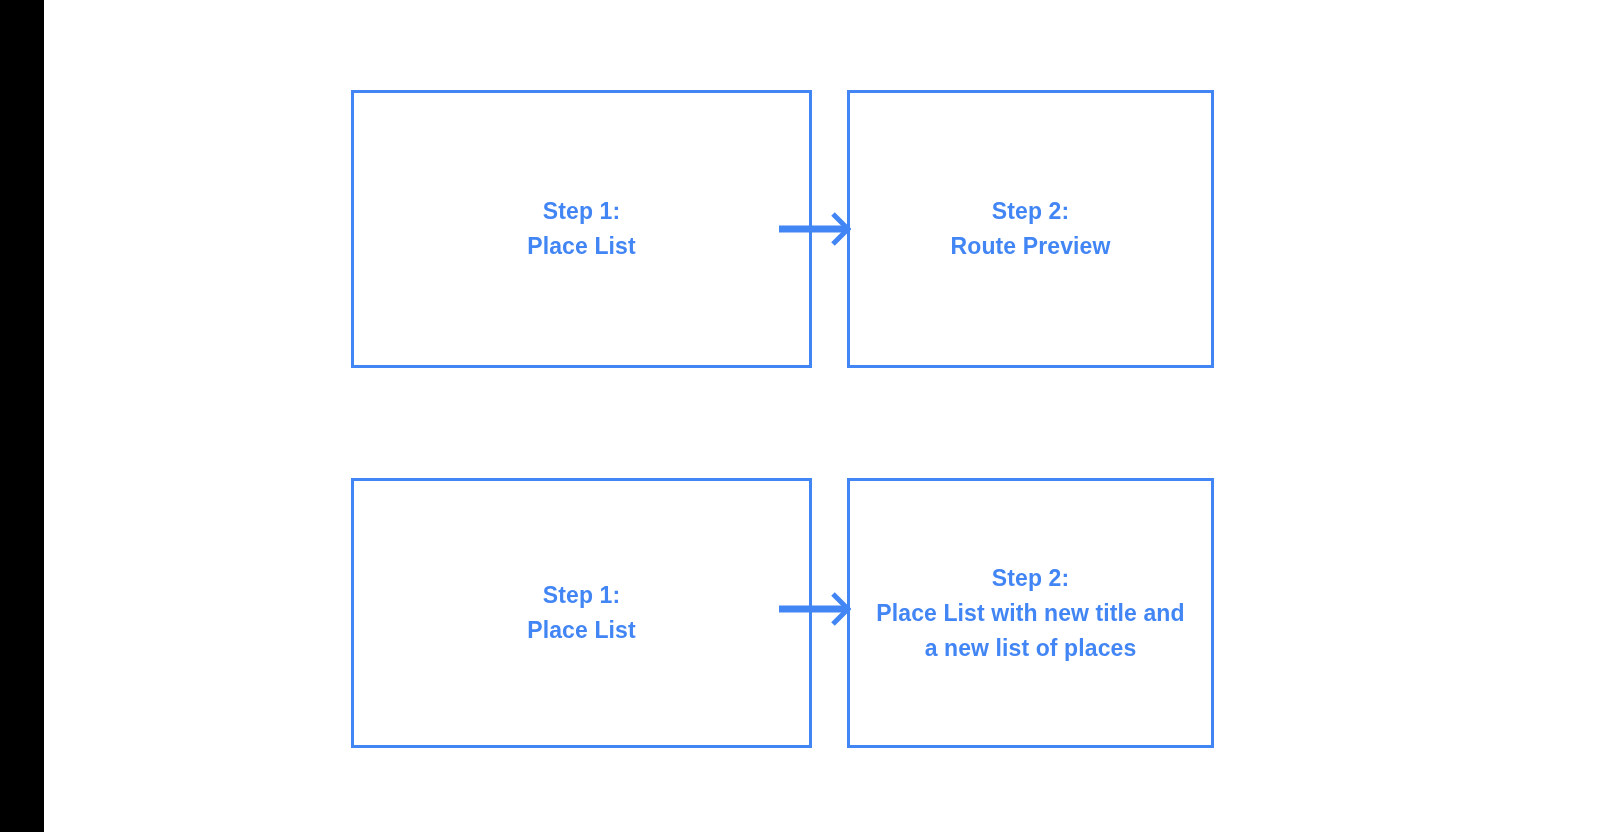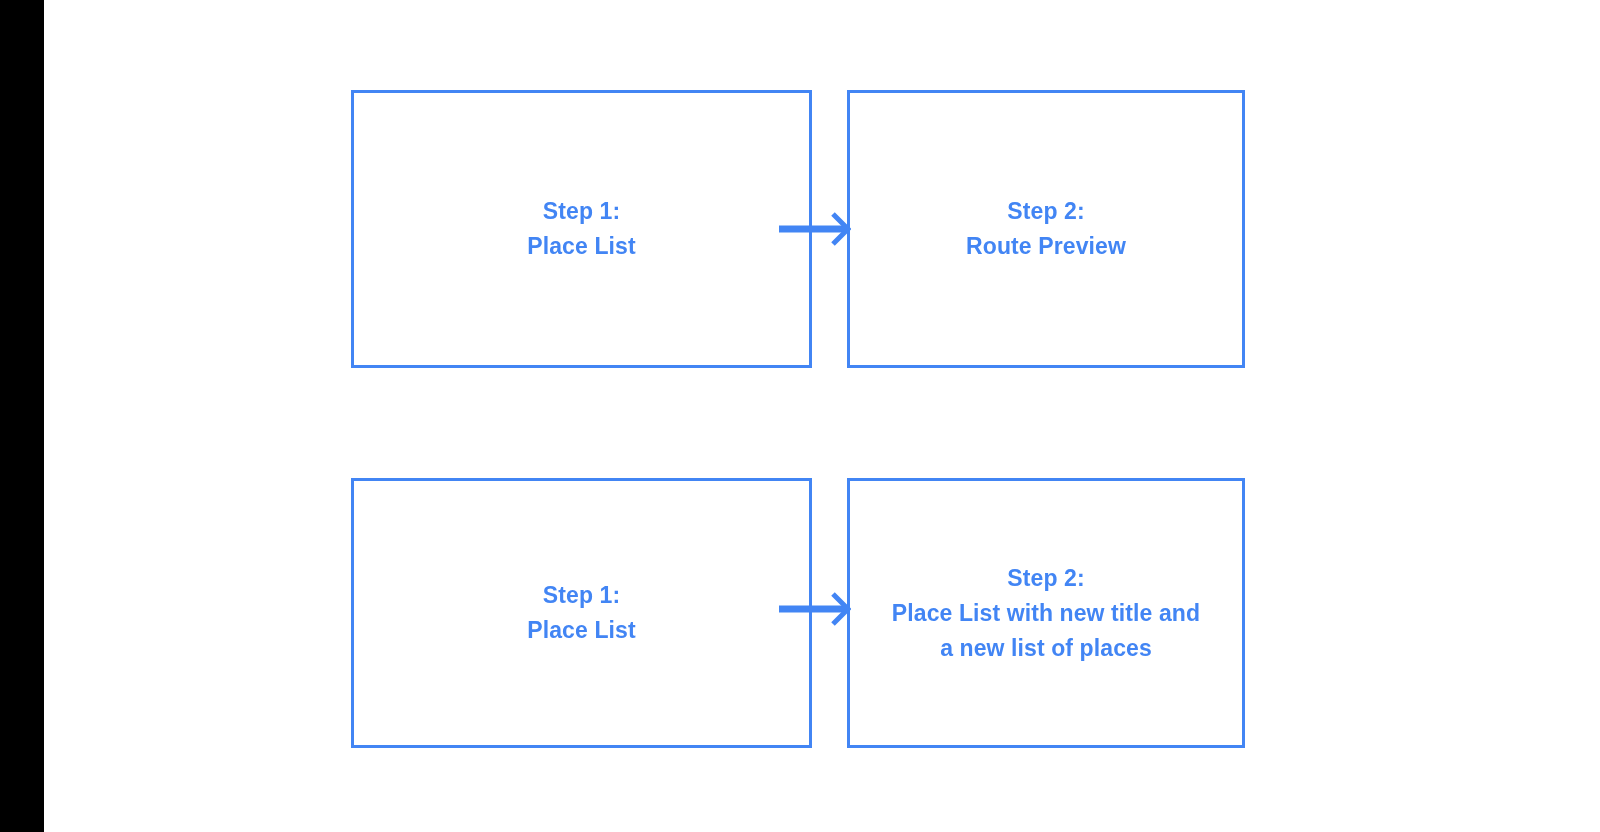--- a/index.html
+++ b/index.html
@@ -40,21 +40,21 @@
     border: 3px solid #4285f4;
     background: transparent;
     display: flex;
     align-items: center;
     justify-content: center;
   }
   .row-top .step-box    { height: 278px; }
   .row-bottom .step-box { height: 270px; }
 
   .step-box.box-left  { left: 307px; width: 461px; }
-  .step-box.box-right { left: 803px; width: 398px; }
+  .step-box.box-right { left: 803px; width: 367px; }
 
   .step-label {
     color: #4285f4;
     font-size: 23px;
     font-weight: bold;
     line-height: 35px;
     text-align: center;
     letter-spacing: 0.1px;
     white-space: pre-line;
     padding: 0 10px;

